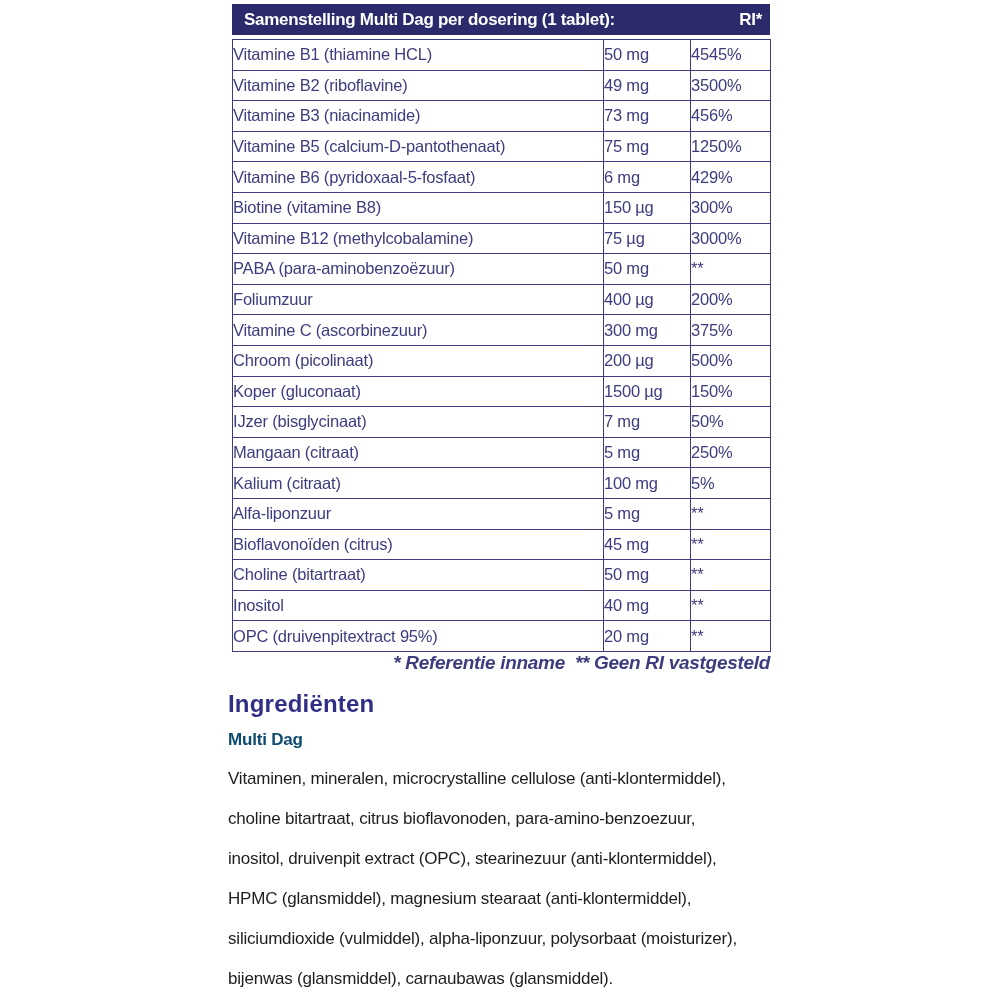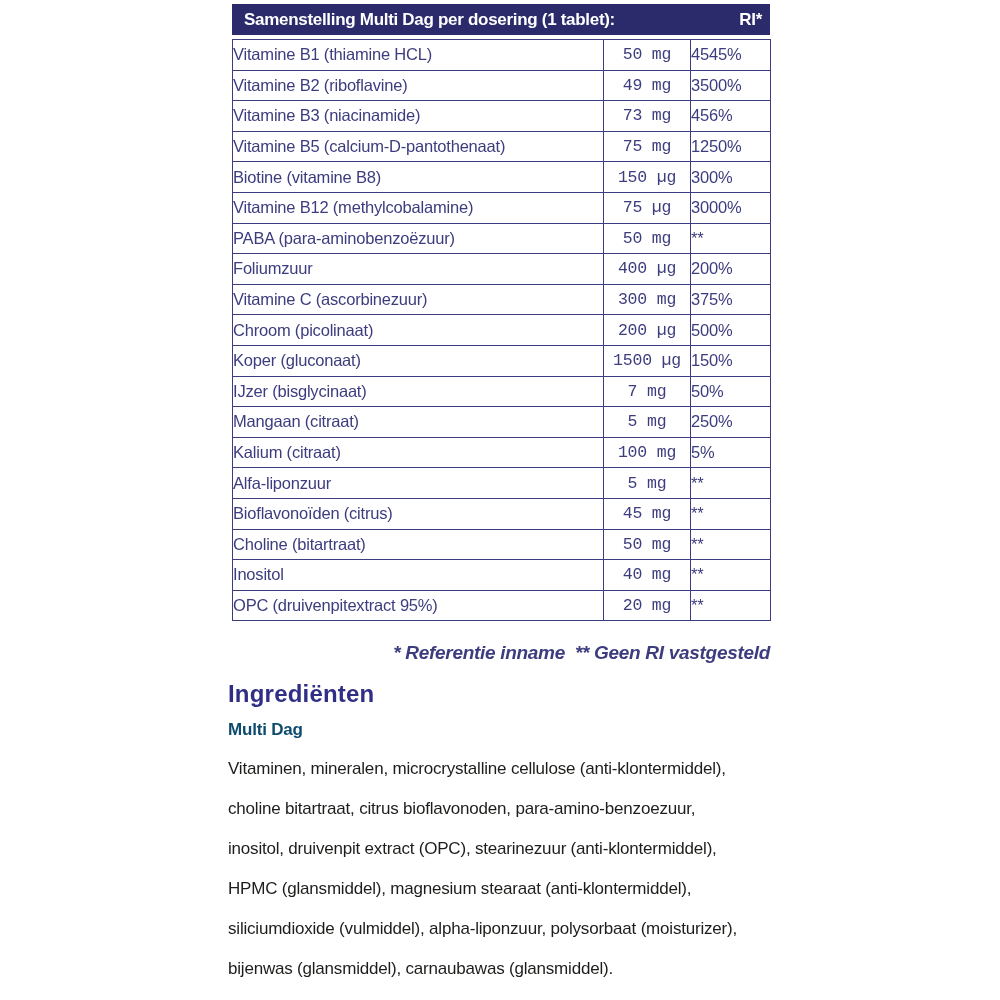--- a/index.html
+++ b/index.html
@@ -52,25 +52,24 @@
   table.comp col.c-amount{width:87px;}
   table.comp col.c-ri{width:80px;}
   table.comp td{
     border:1.5px solid var(--border);
     height:30.6px;
     padding:0;
     white-space:nowrap;
     overflow:hidden;
   }
   td.cell-name{padding-left:11px;text-align:left;}
-  td.cell-amount{padding-right:9px;text-align:center;font-family:Liberation Mono, monospace;}
+  td.cell-amount{padding-right:9px;text-align:left;}
   td.cell-ri{padding-right:8px;text-align:left;}
   
   .footnote{
-    margin-top:21px;
     text-align:right;
     font-style:italic;
     font-weight:600;
     font-size:19px;
     letter-spacing:-0.3px;
     color:var(--ink);
     white-space:pre;
   }
   
   .ingredients-heading{
@@ -129,20 +128,25 @@
             <td class="cell-name">Vitamine B3 (niacinamide)</td>
             <td class="cell-amount">73 mg</td>
             <td class="cell-ri">456%</td>
           </tr>
           <tr>
             <td class="cell-name">Vitamine B5 (calcium-D-pantothenaat)</td>
             <td class="cell-amount">75 mg</td>
             <td class="cell-ri">1250%</td>
           </tr>
           <tr>
+            <td class="cell-name">Vitamine B6 (pyridoxaal-5-fosfaat)</td>
+            <td class="cell-amount">6 mg</td>
+            <td class="cell-ri">429%</td>
+          </tr>
+          <tr>
             <td class="cell-name">Biotine (vitamine B8)</td>
             <td class="cell-amount">150 µg</td>
             <td class="cell-ri">300%</td>
           </tr>
           <tr>
             <td class="cell-name">Vitamine B12 (methylcobalamine)</td>
             <td class="cell-amount">75 µg</td>
             <td class="cell-ri">3000%</td>
           </tr>
           <tr>

